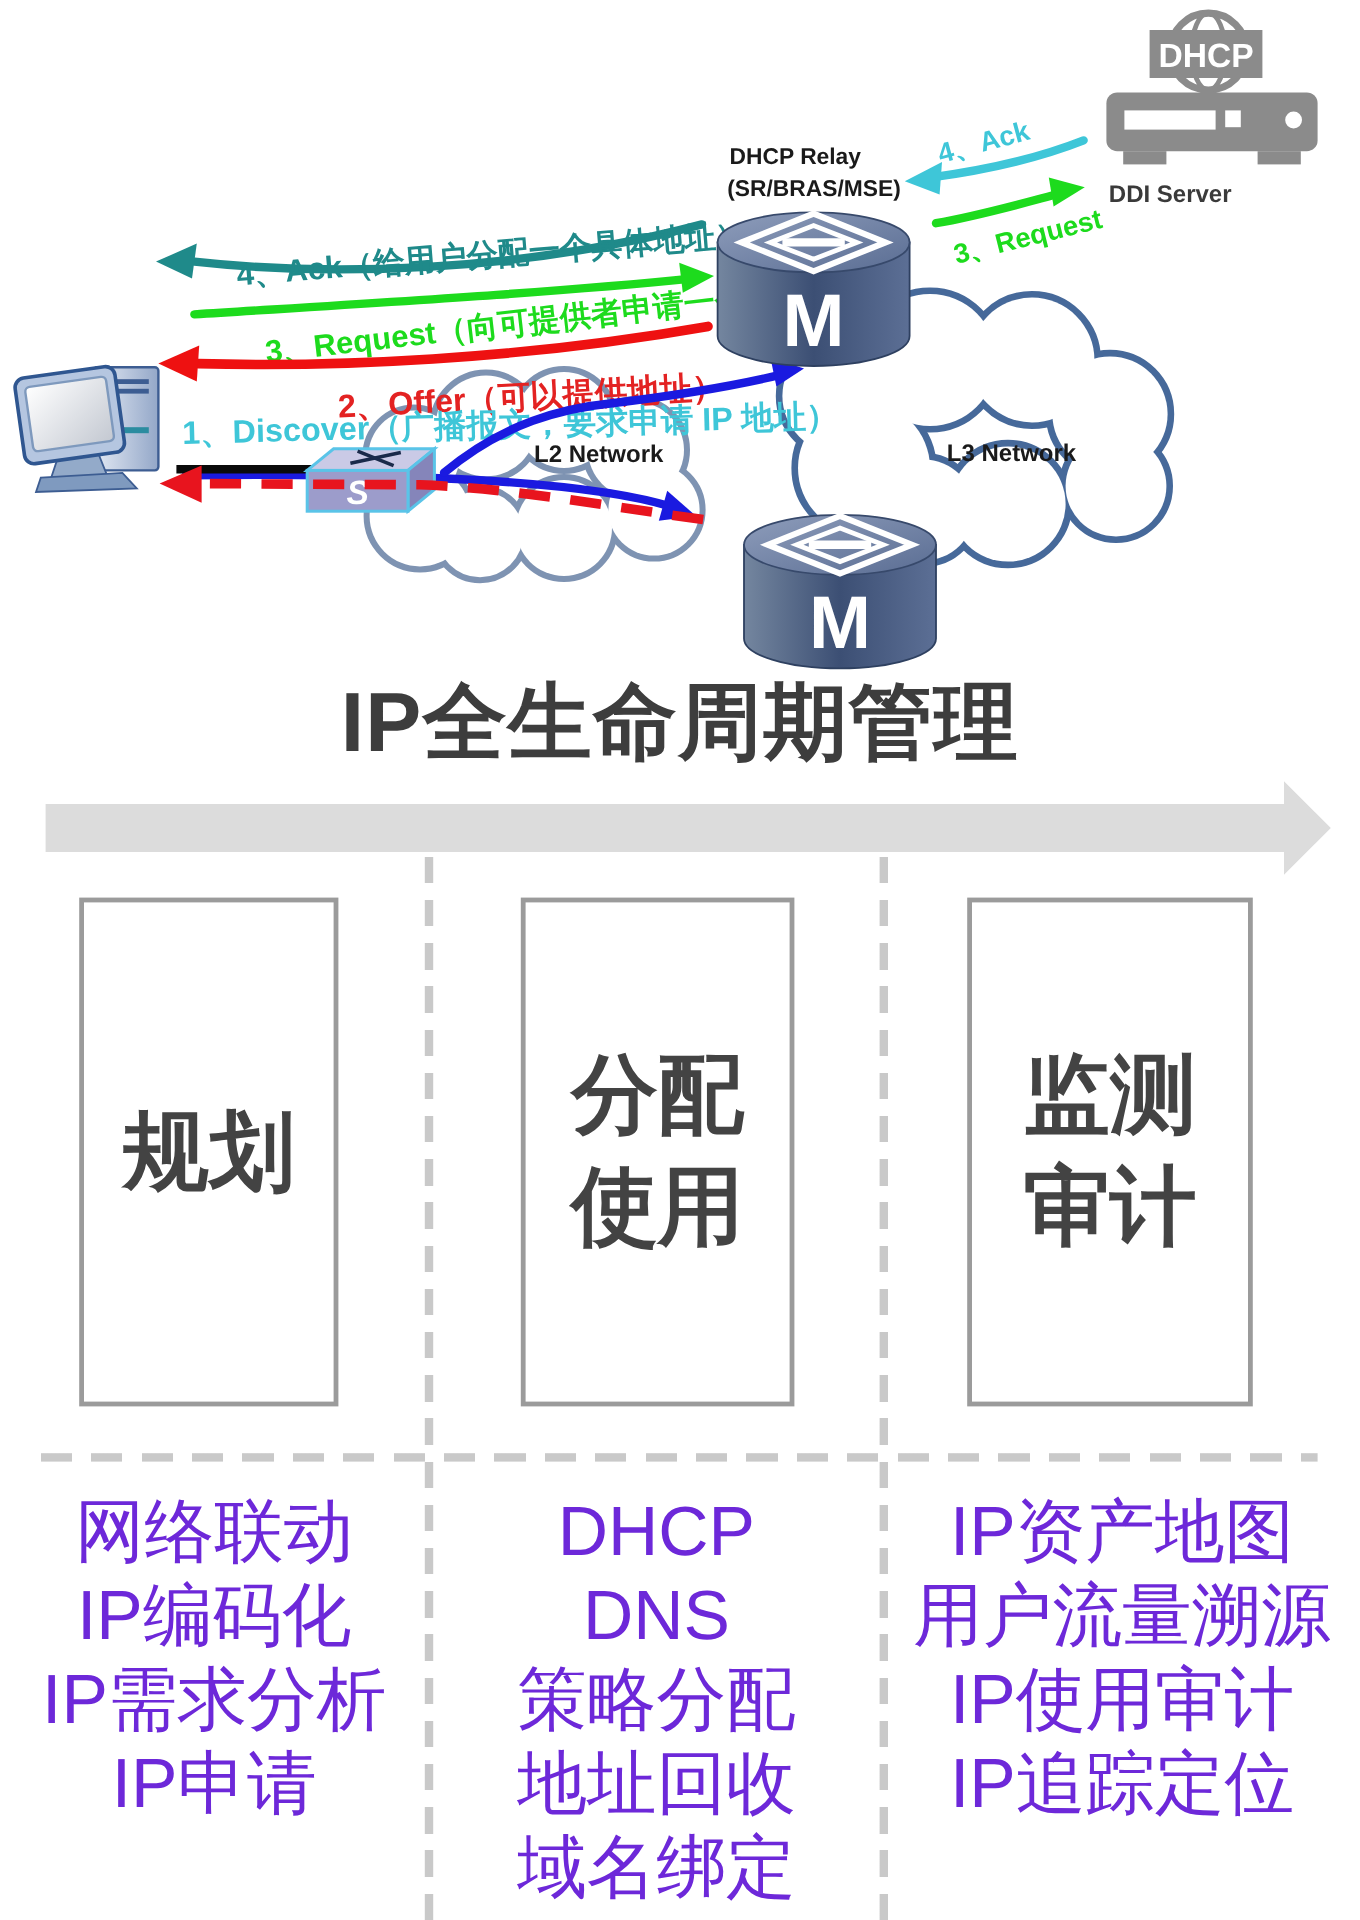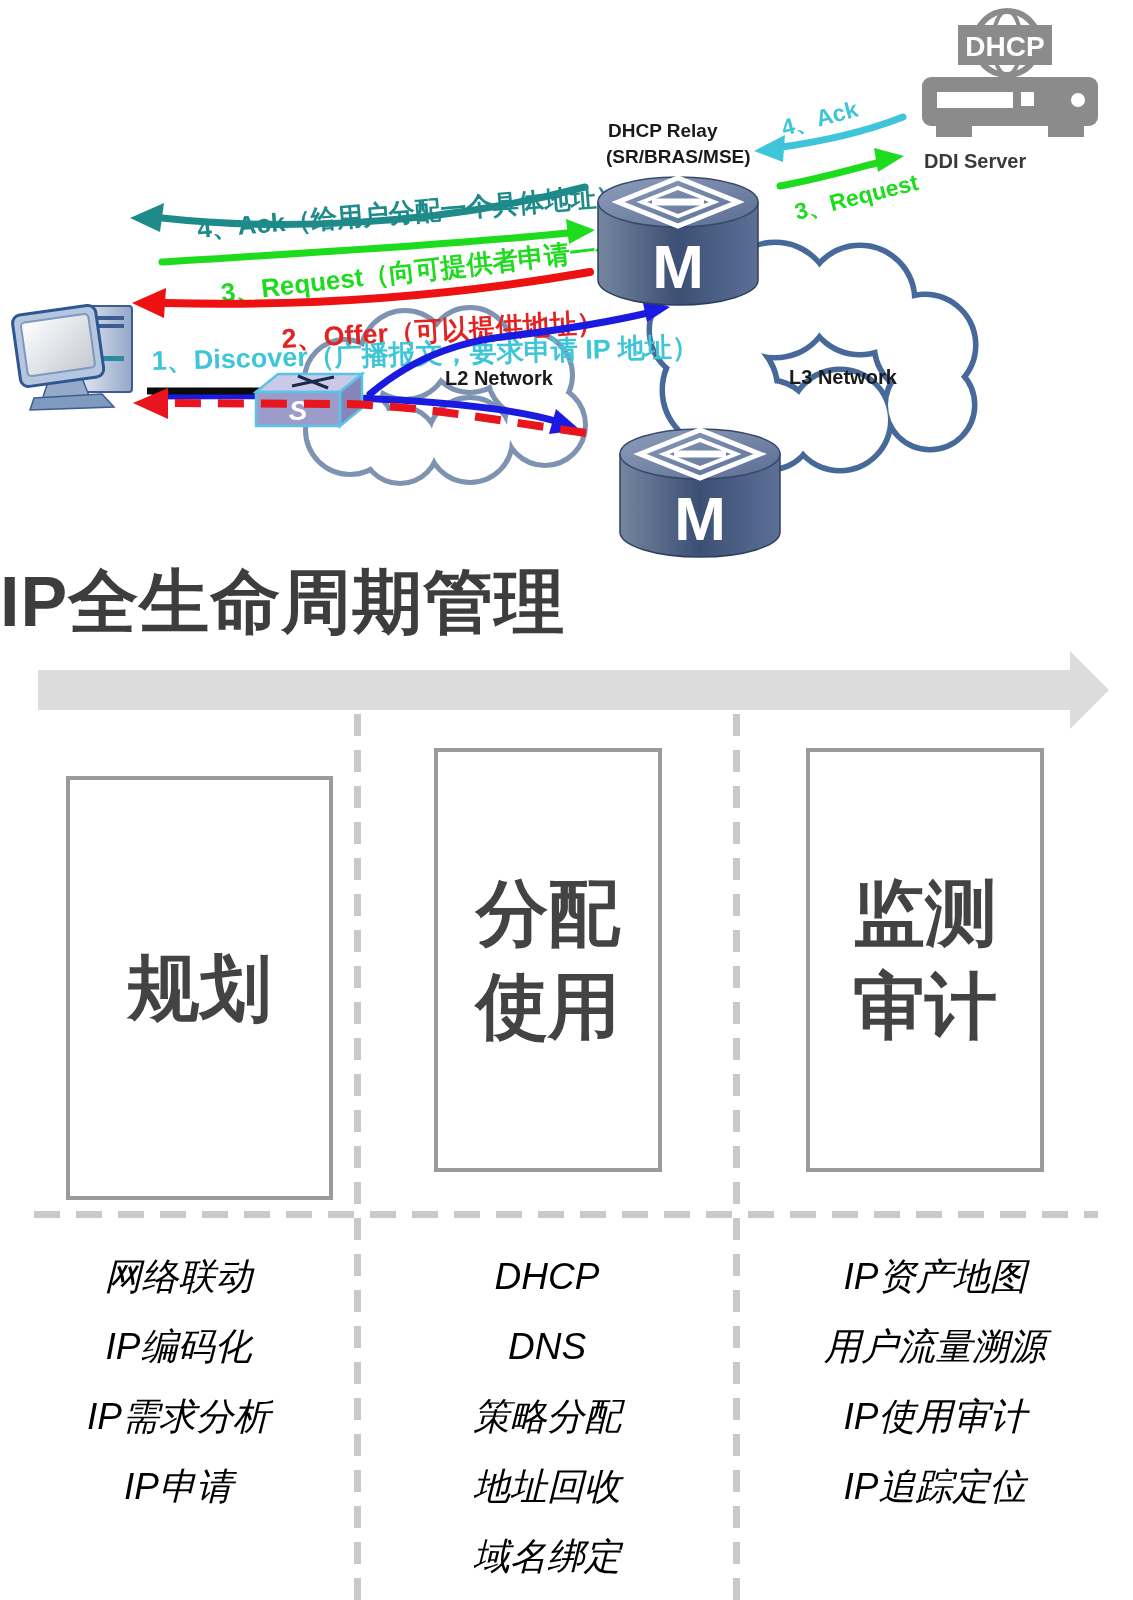--- a/index.html
+++ b/index.html
@@ -1,42 +1,42 @@
 <!DOCTYPE html>
 <html><head>
 <meta charset="utf-8">
 <style>
   html,body{margin:0;padding:0;background:#ffffff;}
   body{width:1133px;height:1600px;position:relative;overflow:hidden;
        font-family:"Liberation Sans","DejaVu Sans",sans-serif;}
   .stage{position:absolute;left:0;top:0;width:1133px;height:1600px;}
   svg text{font-family:"Liberation Sans","DejaVu Sans",sans-serif;}
 
-  .page-title{position:absolute;top:556px;left:0;width:1133px;text-align:left;
+  .page-title{position:absolute;top:556px;left:0;width:1133px;text-align:center;
     font-size:70px;font-weight:700;color:#3d3d3d;letter-spacing:1px;}
 
   .timeline-band{position:absolute;left:38px;top:670px;width:1032px;height:40px;background:#dcdcdc;}
   .timeline-head{position:absolute;left:1070px;top:651px;width:0;height:0;
     border-top:39px solid transparent;border-bottom:39px solid transparent;border-left:39px solid #dcdcdc;}
 
   .vdash{position:absolute;top:714px;height:886px;width:7px;
     background:repeating-linear-gradient(to bottom,#c9c9c9 0 22px,transparent 22px 36px);}
   .vdash.v1{left:354px;} .vdash.v2{left:733px;}
   .hdash{position:absolute;left:34px;top:1211px;width:1064px;height:7px;
     background:repeating-linear-gradient(to right,#c9c9c9 0 26px,transparent 26px 42px);}
 
   .phase-box{position:absolute;top:748px;height:424px;border:4px solid #9b9b9b;background:#fff;
     box-sizing:border-box;display:flex;flex-direction:column;align-items:center;justify-content:center;
     font-size:72px;font-weight:600;color:#434343;line-height:1.29;}
-  .phase-box.b1{left:66px;width:267px;margin-top:28px;}
+  .phase-box.b1{left:66px;width:216px;}
   .phase-box.b2{left:434px;width:228px;}
   .phase-box.b3{left:806px;width:238px;text-align:right;}
 
-  .col-list{position:absolute;top:1242px;text-align:center;color:#000000;
-    font-size:37px;font-weight:500;font-style:italic;}
+  .col-list{position:absolute;top:1242px;text-align:center;color:#6d28d9;
+    font-size:58px;font-weight:500;}
   .col-list .li{line-height:70px;white-space:nowrap;}
   .col-list.c1{left:0;width:357px;}
   .col-list.c2{left:357px;width:380px;}
   .col-list.c3{left:737px;width:396px;}
 </style>
 </head>
 <body>
 
 <div class="stage">
 

